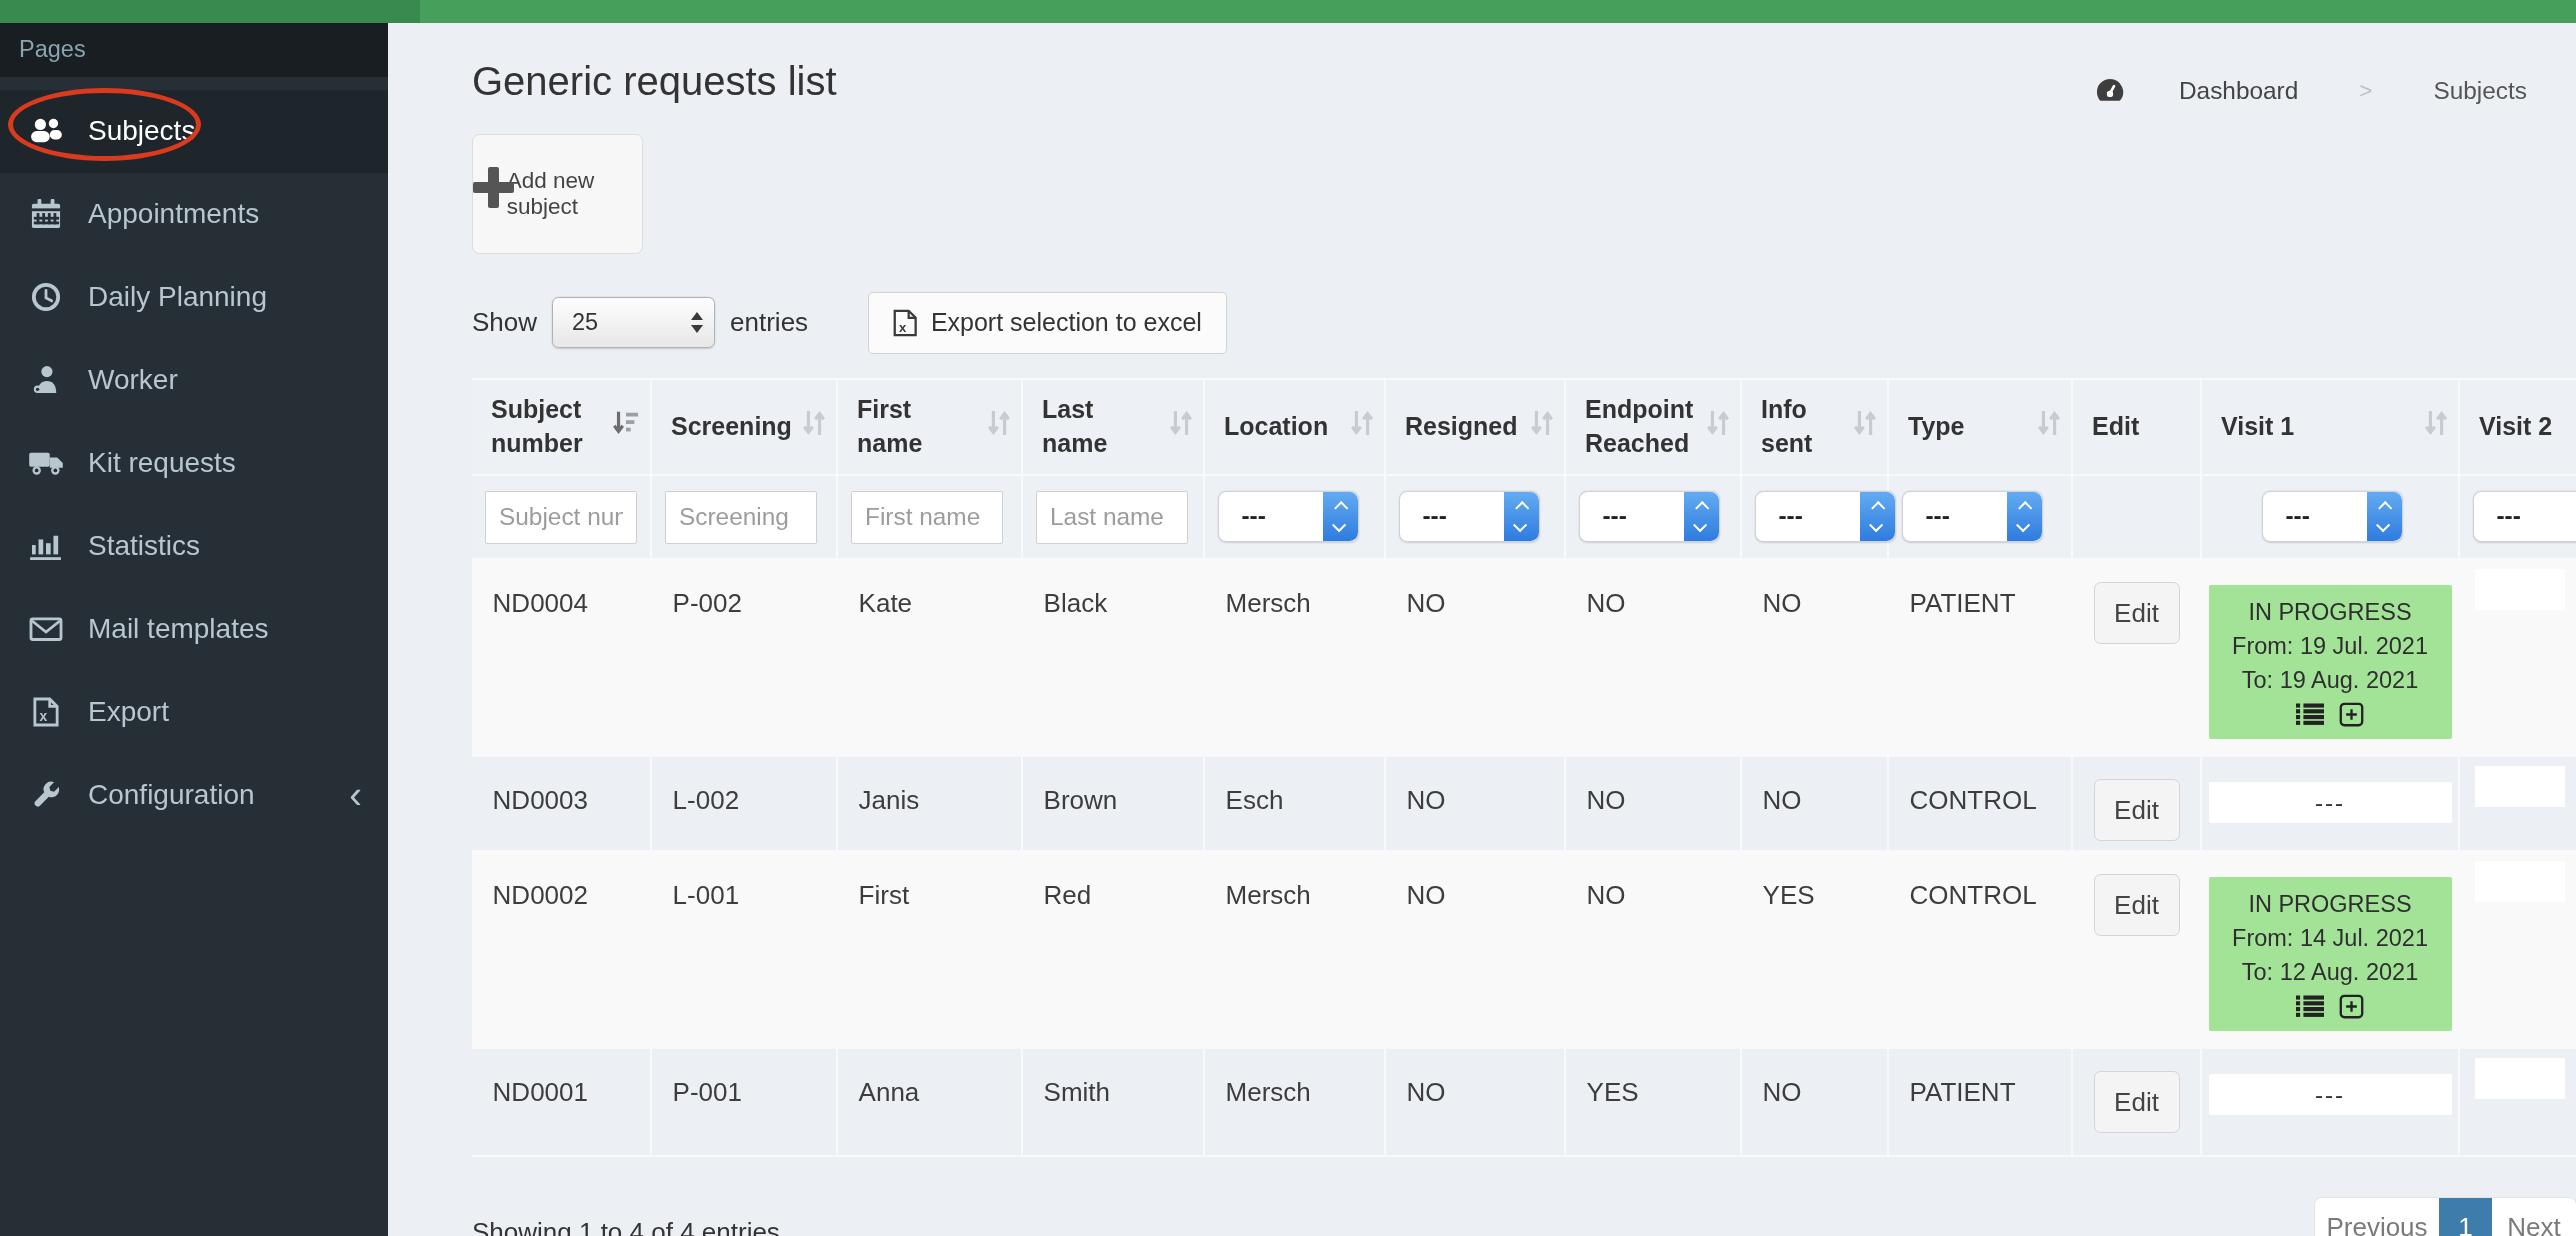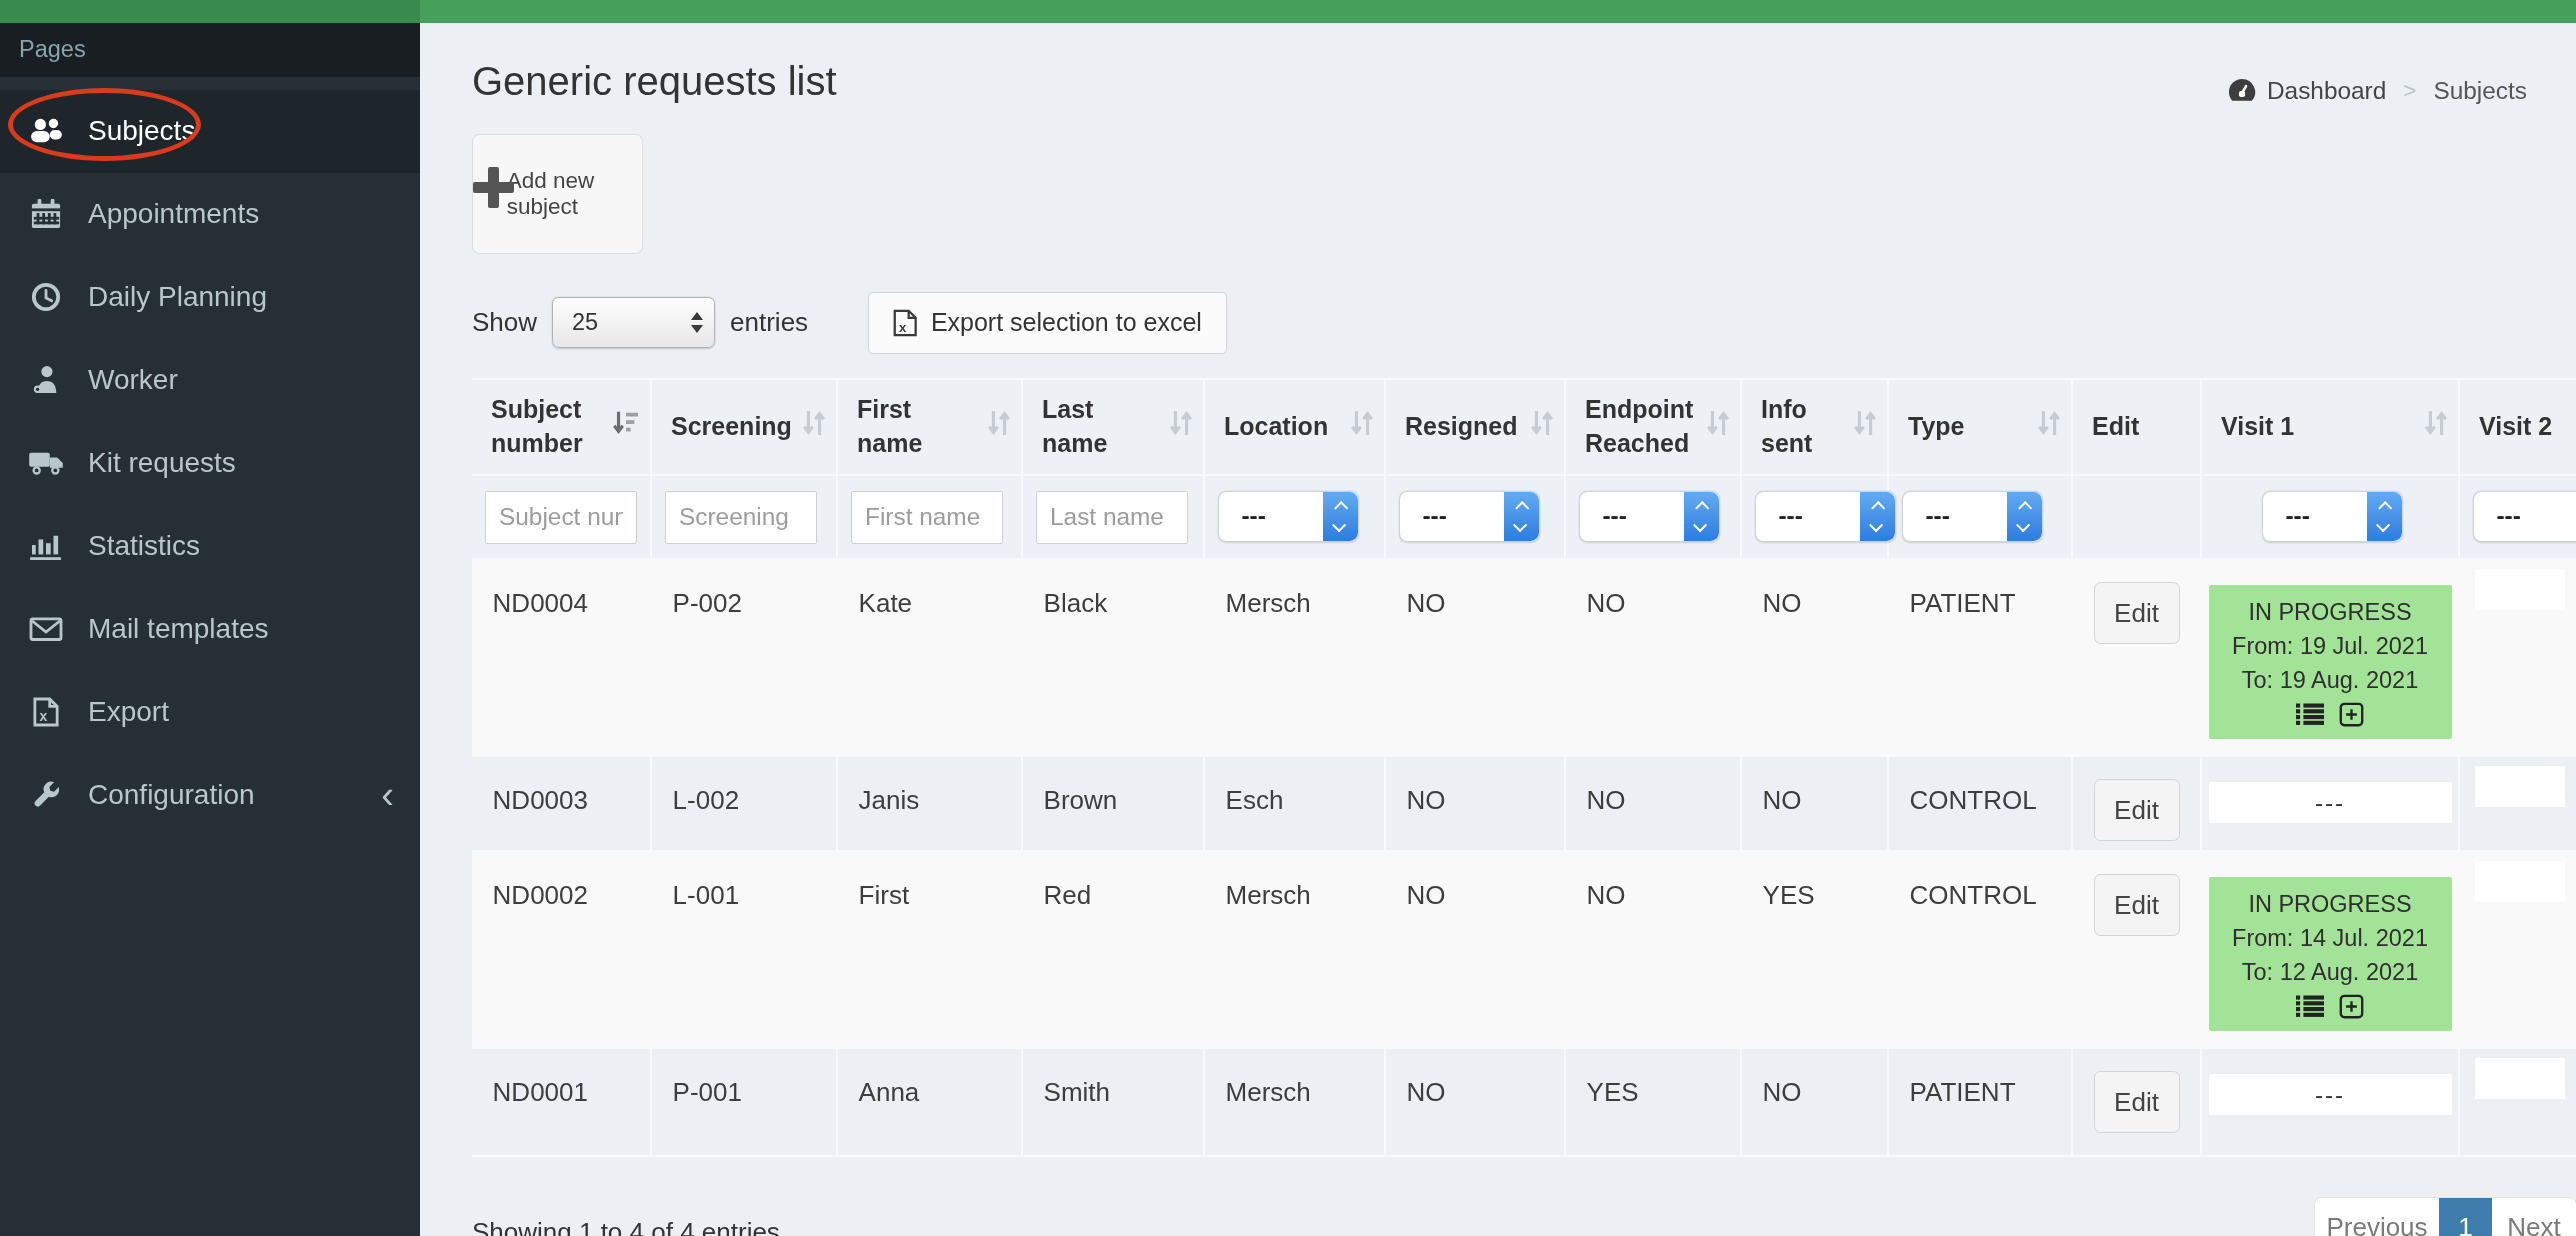--- a/index.html
+++ b/index.html
@@ -7,40 +7,40 @@
   body {
     font-family:"Liberation Sans","DejaVu Sans",sans-serif;
     background:#ecf0f5; color:#333; position:relative;
   }
 
   
   .topbar { position:absolute; top:0; left:0; width:2576px; height:22.5px; background:#46a05c; }
   .topbar-left { position:absolute; top:0; left:0; width:420px; height:22.5px; background:#398a4f; }
 
   
-  .sidebar { position:absolute; top:22.5px; left:0; bottom:0; width:420px; background:#262f36; }
+  .sidebar { position:absolute; top:22.5px; left:0; bottom:0; width:388px; background:#262f36; }
   .sidebar-section { height:54px; background:#181e22; color:#8aa4af; font-size:23.5px;
     display:flex; align-items:center; padding-left:19px; }
   .nav { list-style:none; padding-top:13px; }
   .nav-item { height:83px; display:flex; align-items:center; padding:0 26px 0 24.4px;
     color:#b8c7ce; font-size:28px; cursor:pointer; position:relative; }
   .nav-item.active { background:#1e262b; color:#ffffff; }
   .nav-icon { width:43px; display:flex; justify-content:center; margin-right:20.6px; flex:none; }
   .nav-icon svg { display:block; }
   .nav-chevron { margin-left:auto; font-size:38px; color:#b8c7ce; line-height:1; }
 
   
   .red-ellipse { position:absolute; left:7.5px; top:88px; width:193px; height:73px;
     border:5.6px solid #da3a1d; border-radius:50%; z-index:60; pointer-events:none; }
 
   
   .main { position:absolute; left:420px; top:22.5px; right:0; bottom:0; padding:36px 0 0 52px; }
   .page-title { font-size:40px; font-weight:400; color:#333; }
   .breadcrumb { position:absolute; top:54px; right:49px; display:flex; align-items:center;
-    font-size:24.4px; color:#444; }
+    font-size:24.4px; color:#444;gap:44px; }
   .breadcrumb .crumb-sep { color:#b9c1c9; margin:0 17px; font-size:22.5px; }
   .breadcrumb svg { margin-right:11.3px; }
   .crumb-link { color:#444; }
   .crumb-current { color:#555; }
 
   
   .add-card { margin-top:30px; width:171px; height:120px; background:#f7f7f7;
     border:1.9px solid #dcdcdc; border-radius:7.5px; display:flex; flex-direction:row;
     align-items:center; justify-content:center; cursor:pointer; }
   .plus { position:relative; width:41px; height:41px; margin-bottom:13px; }

